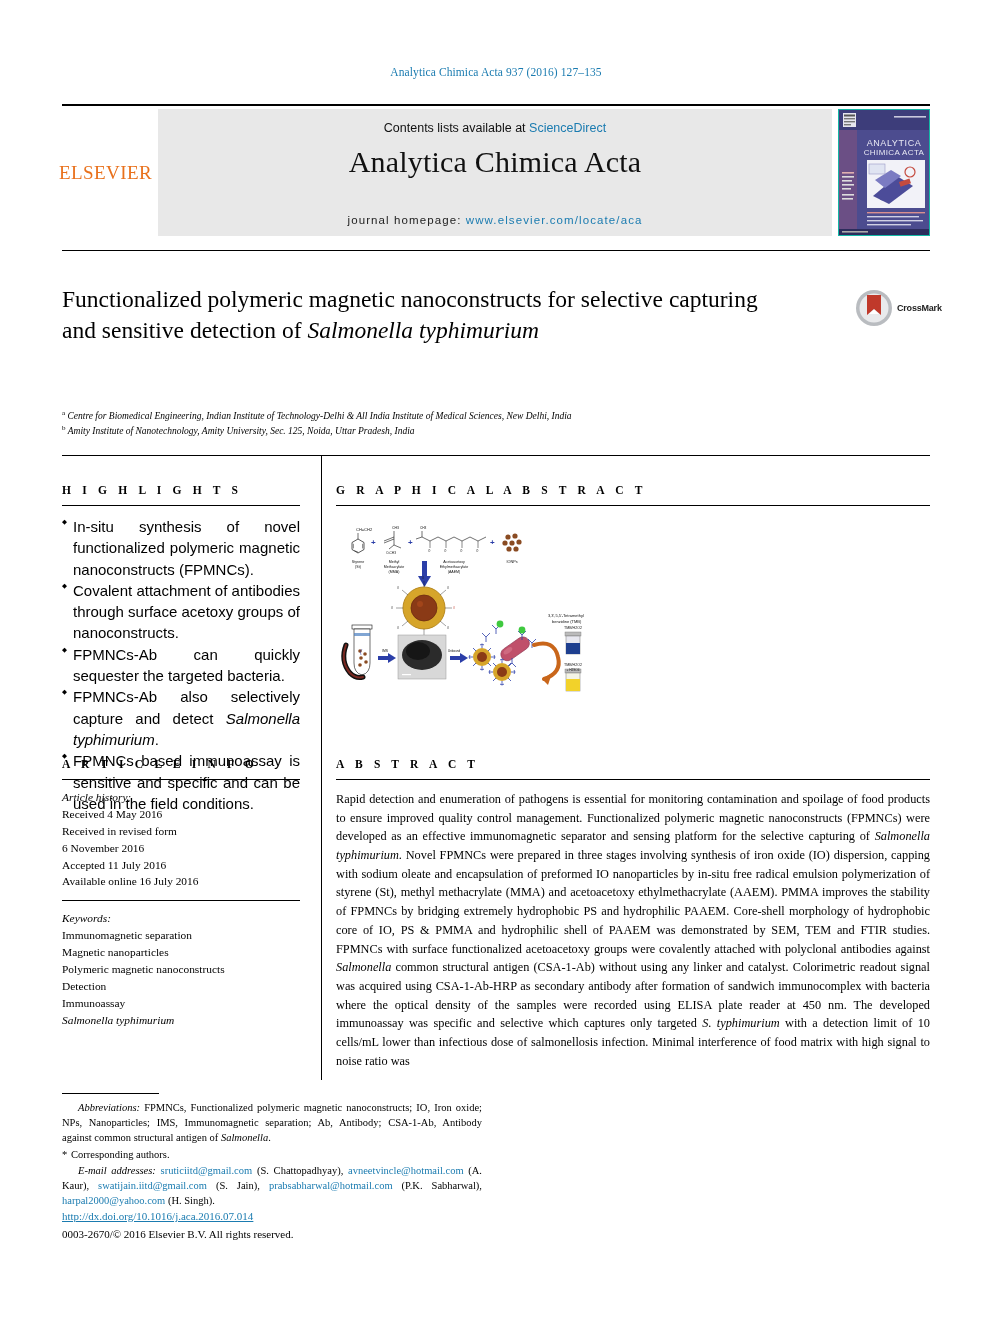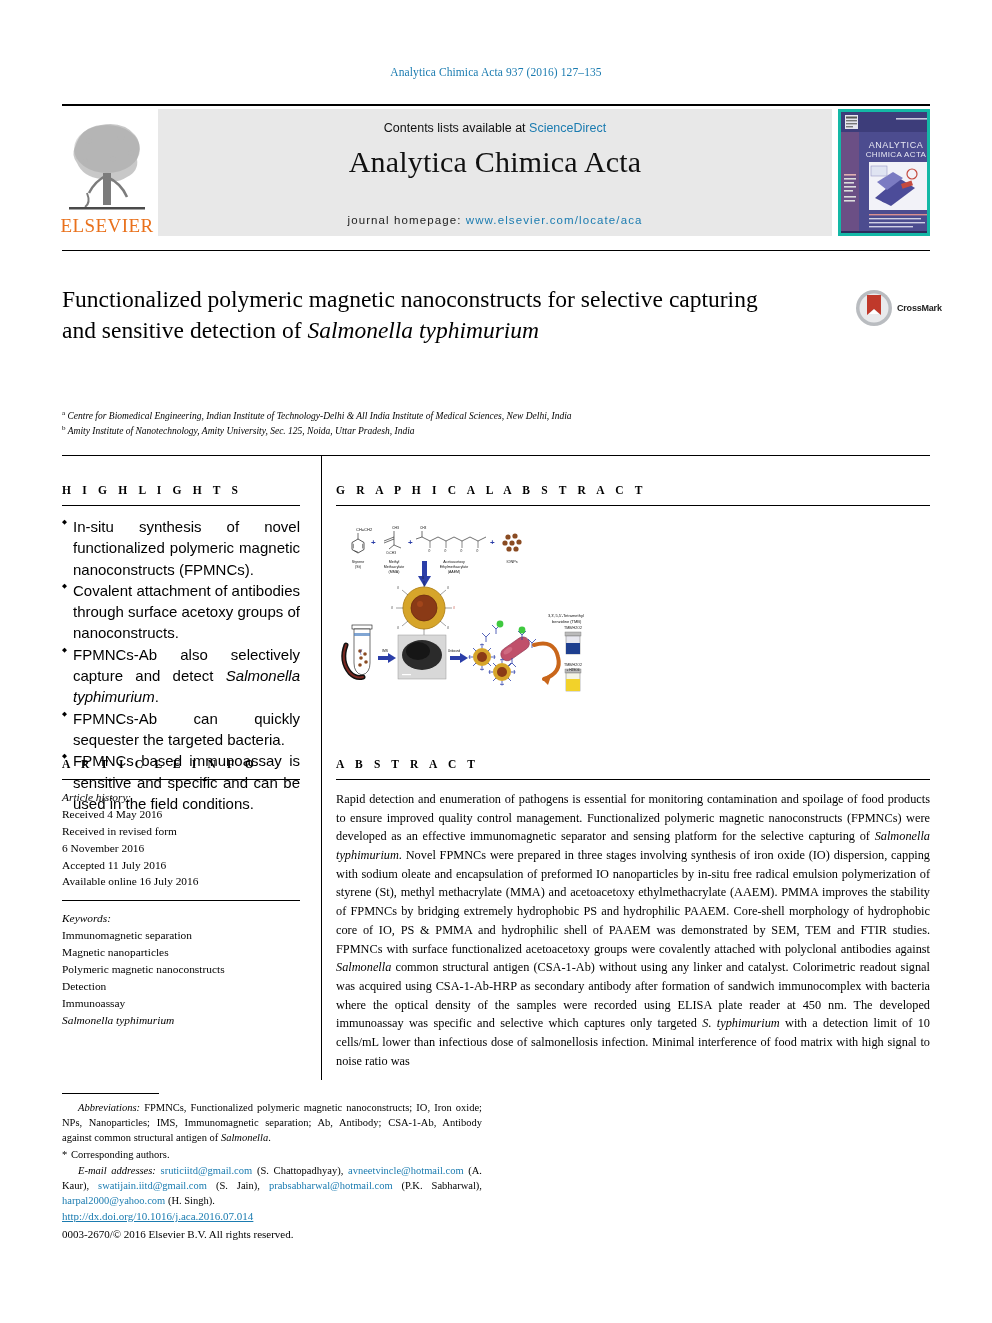--- a/index.html
+++ b/index.html
@@ -46,21 +46,21 @@
     position: absolute;
     left: 0; top: 3px;
     width: 868px; height: 127px;
     display: flex;
     align-items: stretch;
   }
   .elsevier-logo {
     width: 90px;
     flex: 0 0 90px;
     display: flex;
-    flex-direction: column;
+    flex-direction: row;
     justify-content: flex-end;
     align-items: center;
     padding-bottom: 1px;
     box-sizing: border-box;
   }
   .tree-svg { display:block; }
   .elsevier-word {
     font-family: "Liberation Serif", serif;
     font-size: 19px;
     letter-spacing: 0.4px;
@@ -104,21 +104,21 @@
     letter-spacing: 1.1px;
     color: #222;
   }
   .homepage-line .url { color: #1a7bb0; }
   .cover-thumb {
     flex: 0 0 92px;
     width: 92px;
     height: 127px;
     position: relative;
     overflow: hidden;
-    border: 3px solid #14b8a6;
+    border: 1px solid #14b8a6;
     box-sizing: border-box;
     background: #4a4a86;
   }
 
   
   .title-rule {
     position: absolute;
     left: 62px; top: 250px;
     width: 868px;
     border-top: 1px solid #000;
@@ -422,22 +422,22 @@
 
   <div class="mid-rule"></div>
   <div class="col-divider"></div>
 
   <div class="highlights">
     <div class="sec-head">H I G H L I G H T S</div>
     <div class="sec-rule"></div>
     <ul class="hl-list">
       <li><span>In-situ synthesis of novel functionalized polymeric magnetic nanoconstructs (FPMNCs).</span></li>
       <li><span>Covalent attachment of antibodies through surface acetoxy groups of nanoconstructs.</span></li>
+      <li><span>FPMNCs-Ab can quickly sequester the targeted bacteria.</span></li>
       <li><span>FPMNCs-Ab also selectively capture and detect <span class="it">Salmonella typhimurium</span>.</span></li>
-      <li><span>FPMNCs-Ab can quickly sequester the targeted bacteria.</span></li>
       <li><span>FPMNCs based immunoassay is sensitive and specific and can be used in the field conditions.</span></li>
     </ul>
   </div>
 
   <div class="artinfo">
     <div class="sec-head">A R T I C L E  I N F O</div>
     <div class="sec-rule"></div>
     <div class="ai-body">
       <div class="lbl">Article history:</div>
       <div>Received 4 May 2016</div>

